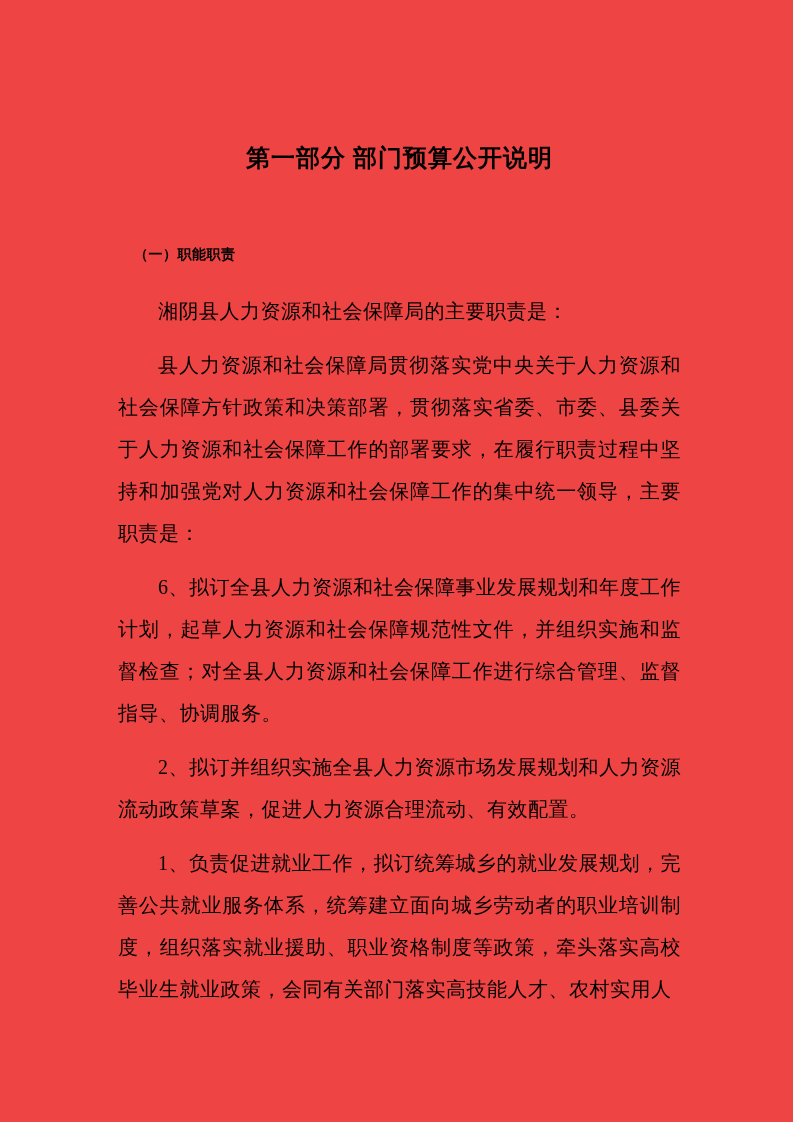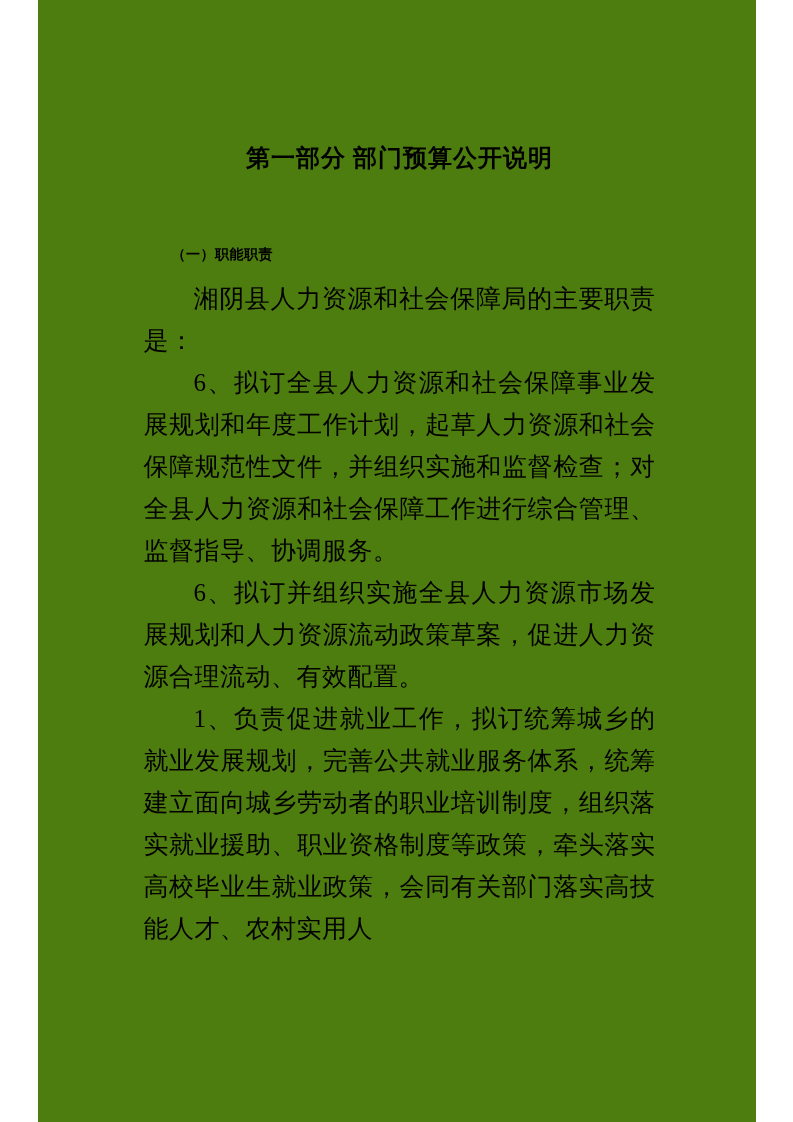--- a/index.html
+++ b/index.html
@@ -2,24 +2,24 @@
 <html><head>
   <meta charset="utf-8">
   <style>
     html, body {
       margin: 0;
       padding: 0;
       background: #ffffff;
     }
     .page {
       position: relative;
-      width: 718px;
+      width: 793px;
       height: 1122px;
       margin: 0 auto;
-      background: #4d7c0f;
+      background: #ef4444;
       box-sizing: border-box;
       padding: 142px 100px 40px 106px;
       font-family: "Liberation Serif", "DejaVu Serif", serif;
       color: #000000;
       overflow: hidden;
     }
     .doc-title {
       margin: 0 0 58px 0;
       text-align: center;
       font-size: 24px;
@@ -37,40 +37,41 @@
     }
     .h-level2 {
       margin: 0;
       font-size: 14px;
       font-weight: bold;
       line-height: 46px;
       text-indent: 2em;
       letter-spacing: 0.5px;
     }
     .para {
-      margin: 0;
-      font-size: 25px;
+      margin: 12px;
+      font-size: 20px;
       line-height: 42px;
       text-indent: 2em;
       text-align: justify;
       text-justify: inter-ideograph;
       letter-spacing: 0.5px;
       word-break: break-all;
     }
   </style>
 </head>
 <body>
 
 <div class="page">
   <h1 class="doc-title">第一部分 部门预算公开说明</h1>
 
 
   <h3 class="h-level2">（一）职能职责</h3>
 
   <p class="para">湘阴县人力资源和社会保障局的主要职责是：</p>
 
+  <p class="para">县人力资源和社会保障局贯彻落实党中央关于人力资源和社会保障方针政策和决策部署，贯彻落实省委、市委、县委关于人力资源和社会保障工作的部署要求，在履行职责过程中坚持和加强党对人力资源和社会保障工作的集中统一领导，主要职责是：</p>
 
   <p class="para">6、拟订全县人力资源和社会保障事业发展规划和年度工作计划，起草人力资源和社会保障规范性文件，并组织实施和监督检查；对全县人力资源和社会保障工作进行综合管理、监督指导、协调服务。</p>
 
-  <p class="para">6、拟订并组织实施全县人力资源市场发展规划和人力资源流动政策草案，促进人力资源合理流动、有效配置。</p>
+  <p class="para">2、拟订并组织实施全县人力资源市场发展规划和人力资源流动政策草案，促进人力资源合理流动、有效配置。</p>
 
   <p class="para">1、负责促进就业工作，拟订统筹城乡的就业发展规划，完善公共就业服务体系，统筹建立面向城乡劳动者的职业培训制度，组织落实就业援助、职业资格制度等政策，牵头落实高校毕业生就业政策，会同有关部门落实高技能人才、农村实用人</p>
 </div>
 
 </body></html>

